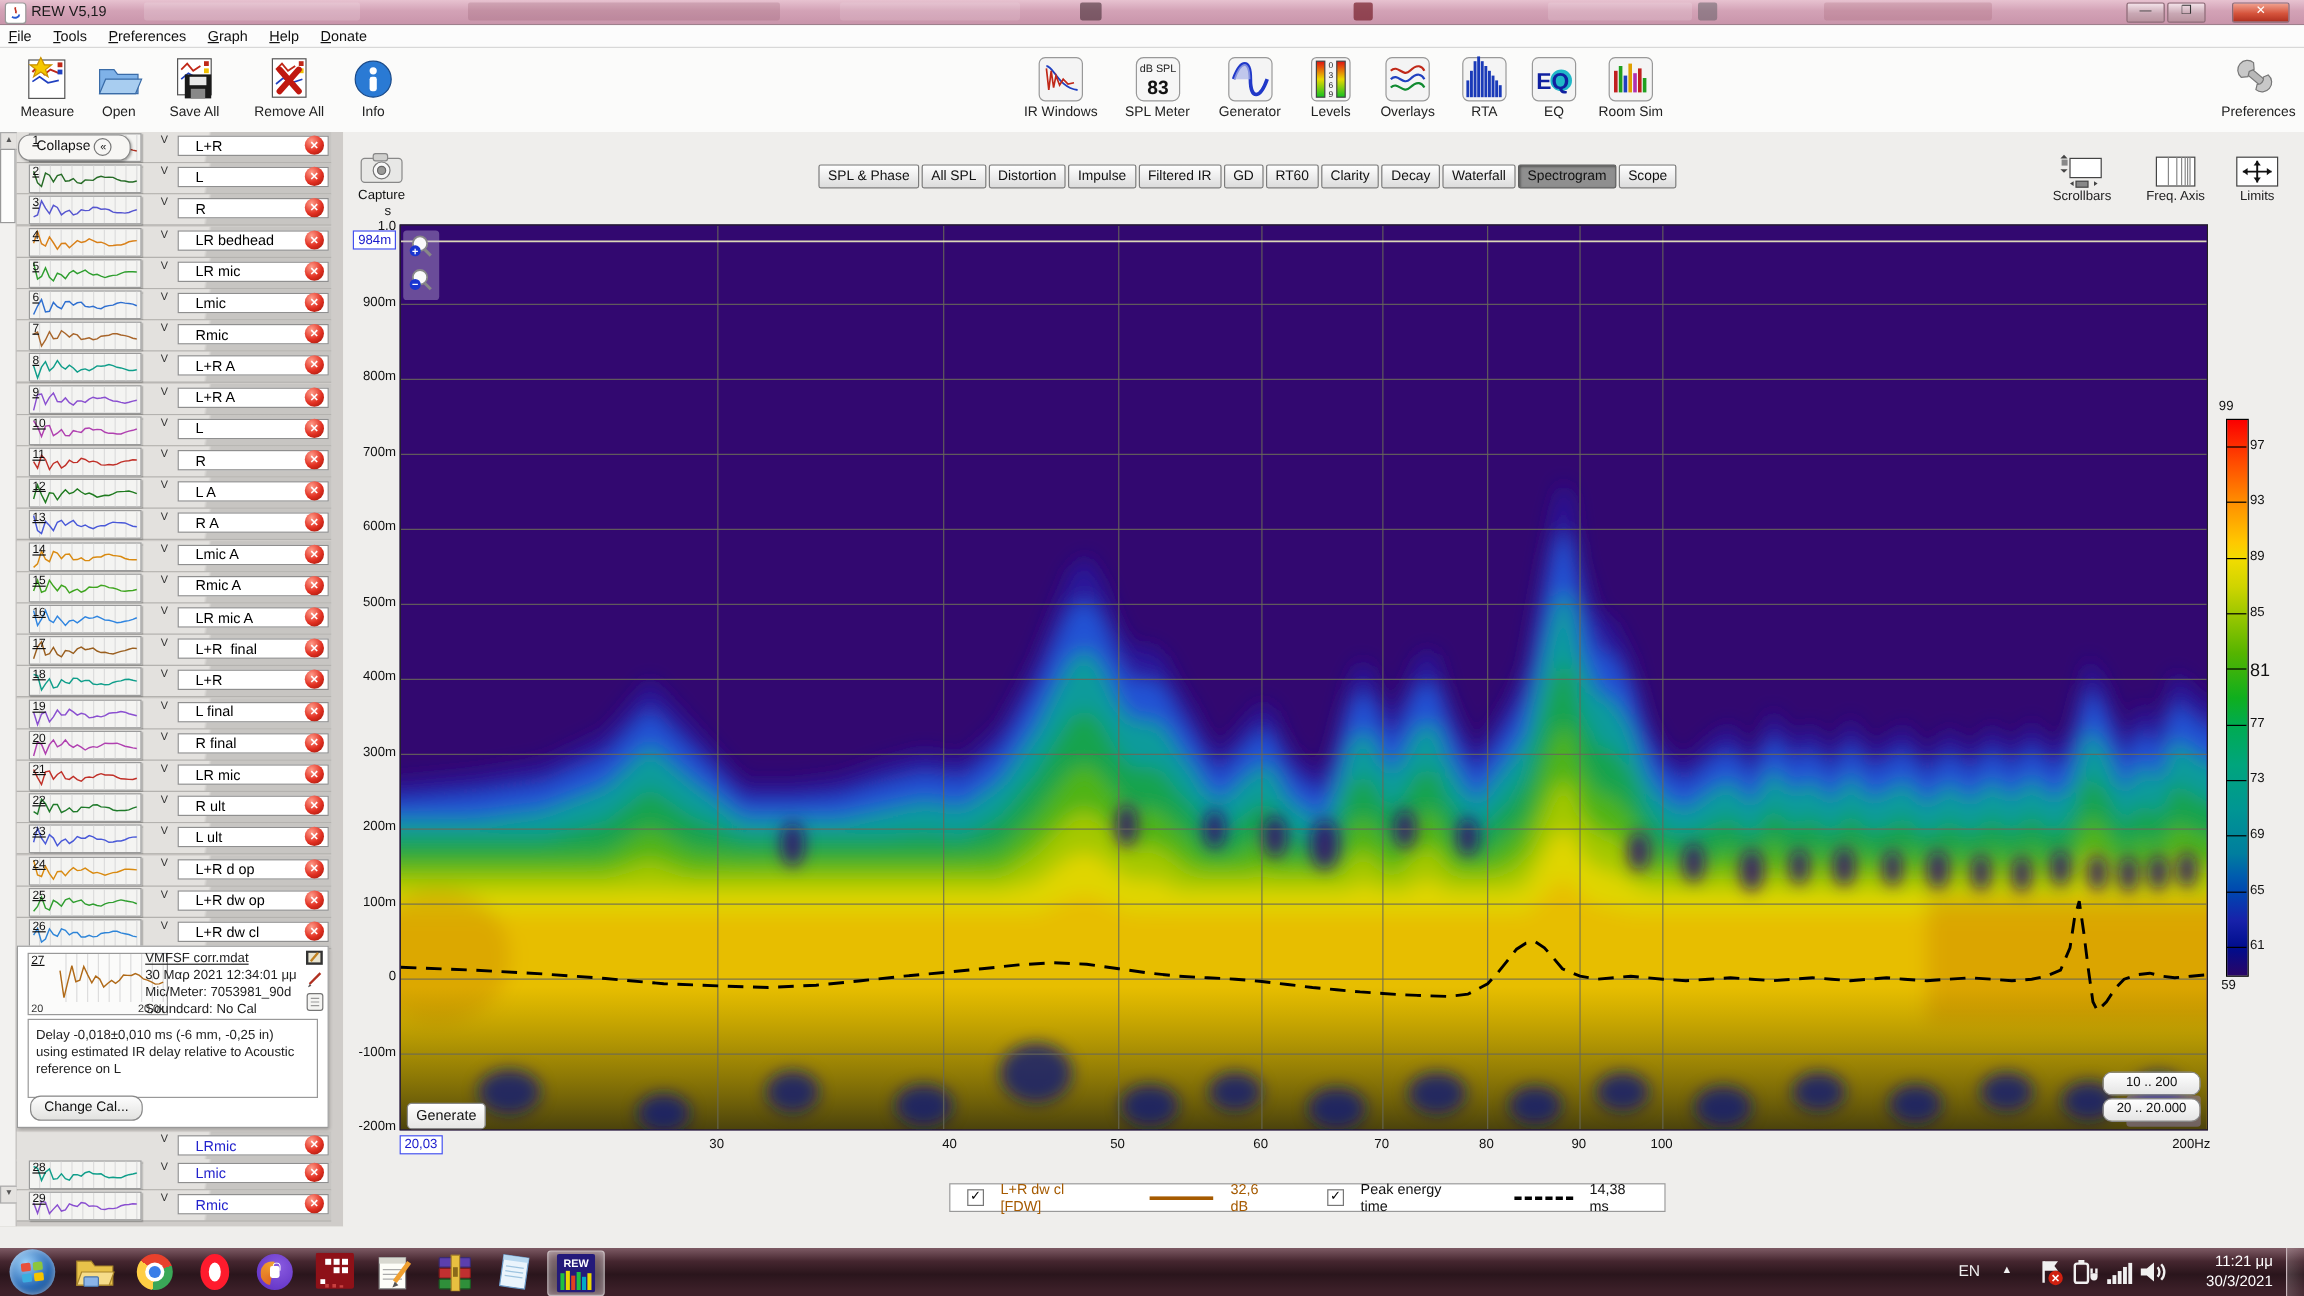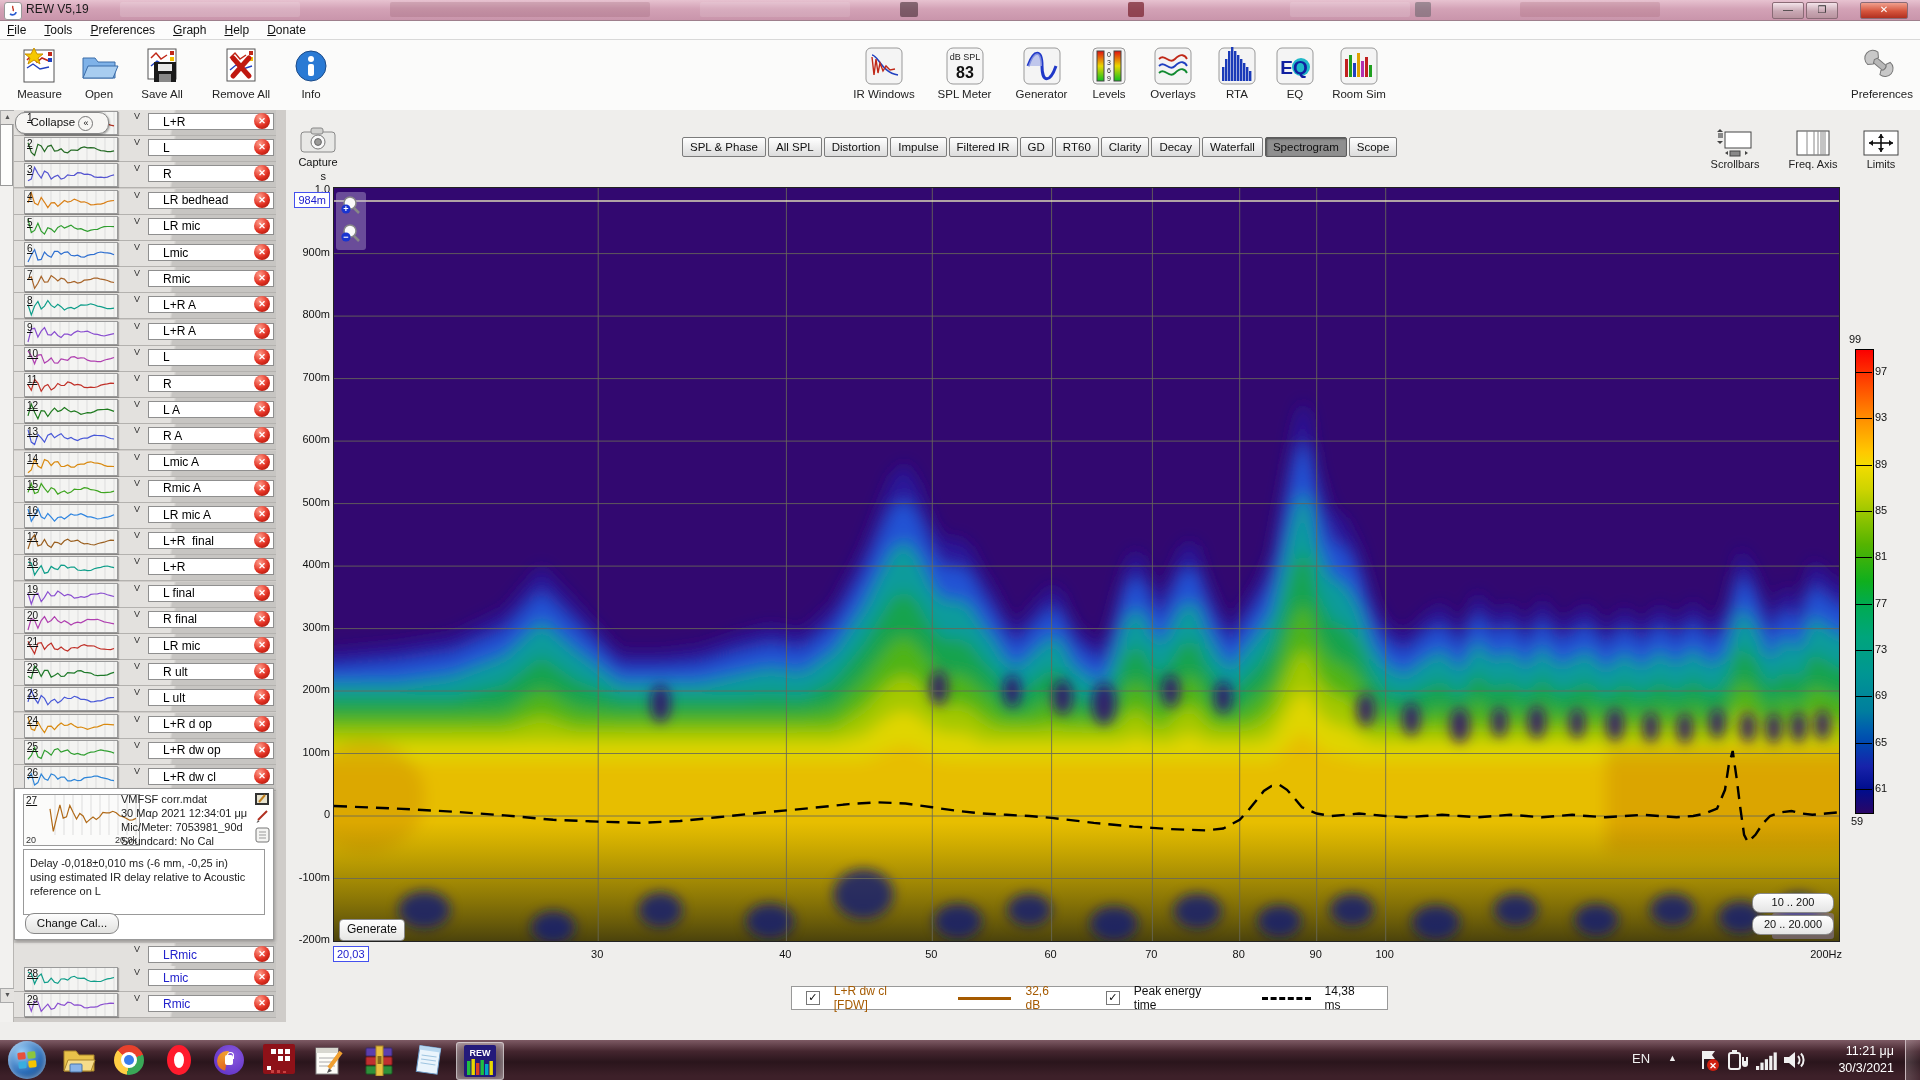--- a/index.html
+++ b/index.html
@@ -759,21 +759,21 @@
             <line x1="26" y1="0" x2="26" y2="40" stroke="#ddd"></line>
             <line x1="35" y1="0" x2="35" y2="40" stroke="#ddd"></line>
             <line x1="44" y1="0" x2="44" y2="40" stroke="#ddd"></line>
             <line x1="53" y1="0" x2="53" y2="40" stroke="#ddd"></line>
             <line x1="62" y1="0" x2="62" y2="40" stroke="#ddd"></line>
             <line x1="71" y1="0" x2="71" y2="40" stroke="#ddd"></line>
             <line x1="80" y1="0" x2="80" y2="40" stroke="#ddd"></line>
             <line x1="89" y1="0" x2="89" y2="40" stroke="#ddd"></line>
             <path d="M3.0,13.9 L6.3,36.4 L9.6,22.8 L12.9,9.8 L16.2,23.1 L19.5,21.8 L22.8,10.4 L26.2,17.6 L29.5,24.0 L32.8,18.4 L36.1,20.9 L39.4,27.6 L42.7,24.6 L46.0,22.0 L49.3,24.4 L52.6,21.9 L55.9,17.5 L59.2,17.8 L62.5,17.9 L65.8,16.3 L69.2,17.8 L72.5,20.8 L75.8,21.8 L79.1,23.2 L82.4,25.1 L85.7,24.9 L89.0,23.4" fill="none" stroke="#b06a18" stroke-width="1.2"></path>
           </svg><div style="position:absolute;left:2px;top:0;font-size:10px;text-decoration:underline;">27</div><div style="position:absolute;left:2px;bottom:0;font-size:9px;color:#333;">20</div><div style="position:absolute;right:2px;bottom:0;font-size:9px;color:#333;">20,0k</div></div>
-        <div style="position: absolute; left: 106px; top: 4px; font-size: 11px; color: rgb(34, 34, 34);">VMFSF corr.mdat</div>
+        <div style="position: absolute; left: 106px; top: 4px; font-size: 11px; color: rgb(34, 34, 34); text-decoration: underline;">VMFSF corr.mdat</div>
         <div style="position: absolute; left: 106px; top: 18px; font-size: 11px; color: rgb(34, 34, 34); white-space: nowrap;">30 Μαρ 2021 12:34:01 μμ</div>
         <div style="position: absolute; left: 106px; top: 32px; font-size: 11px; color: rgb(34, 34, 34);">Mic/Meter: 7053981_90d</div>
         <div style="position: absolute; left: 106px; top: 46px; font-size: 11px; color: rgb(34, 34, 34);">Soundcard: No Cal</div>
         <div style="position: absolute; right: 3px; top: 3px; width: 15px; height: 13px;"><svg width="15" height="13">
             <rect x="0" y="0" width="14" height="12" fill="#333"></rect>
             <rect x="2" y="2" width="10" height="8" fill="#e8e4d0"></rect>
             <line x1="10" y1="2" x2="4" y2="9" stroke="#c08020" stroke-width="2"></line>
           </svg></div>
         <div style="position: absolute; right: 3px; top: 20px; width: 15px; height: 14px;"><svg width="15" height="14">
             <line x1="12" y1="2" x2="3" y2="11" stroke="#b03020" stroke-width="2"></line>
@@ -895,21 +895,21 @@
       <div class="ytick" style="left: 0px; top: 385.573px;">500m</div>
       <div class="ytick" style="left: 0px; top: 448.062px;">400m</div>
       <div class="ytick" style="left: 0px; top: 510.552px;">300m</div>
       <div class="ytick" style="left: 0px; top: 573.041px;">200m</div>
       <div class="ytick" style="left: 0px; top: 635.531px;">100m</div>
       <div class="ytick" style="left: 0px; top: 698.021px;">0</div>
       <div class="ytick" style="left: 0px; top: 760.51px;">-100m</div>
       <div class="ytick" style="left: 0px; top: 823px;">-200m</div>
       <div class="cursorbox" style="left: 47px; top: 836px;">20,03</div>
       <div class="xtick" style="left: 299.21px; top: 838px; width: 24px; text-align: center;">30</div>
-      <div class="xtick" style="left: 487.365px; top: 838px; width: 24px; text-align: center;">40</div>
+      <div class="xtick" style="left: 487.365px; top: 838px; width: 24px; text-align: right;">40</div>
       <div class="xtick" style="left: 633.309px; top: 838px; width: 24px; text-align: center;">50</div>
       <div class="xtick" style="left: 752.555px; top: 838px; width: 24px; text-align: center;">60</div>
       <div class="xtick" style="left: 853.375px; top: 838px; width: 24px; text-align: center;">70</div>
       <div class="xtick" style="left: 940.71px; top: 838px; width: 24px; text-align: center;">80</div>
       <div class="xtick" style="left: 1017.74px; top: 838px; width: 24px; text-align: center;">90</div>
       <div class="xtick" style="left: 1086.65px; top: 838px; width: 24px; text-align: center;">100</div>
       <div class="xtick" style="left: 1512px; top: 838px; width: 44px; text-align: right;">200Hz</div>
       <div style="position: absolute; left: 47px; top: 77px; width: 1505px; height: 753px; border: 1px solid rgb(34, 34, 34); overflow: hidden; background: rgb(50, 8, 112);"><svg width="1505" height="753" viewBox="0 0 1505 753">
           <defs>
 <filter id="f8" x="-10%" y="-10%" width="120%" height="120%">
@@ -1037,21 +1037,21 @@
       <div style="position: absolute; left: 1569px; top: 239px; width: 17px; height: 463px; border: 1px solid rgb(0, 0, 0); background: linear-gradient(rgb(251, 0, 0) 0%, rgb(255, 74, 0) 7.5%, rgb(255, 144, 0) 15%, rgb(255, 200, 0) 22%, rgb(242, 220, 0) 25%, rgb(207, 212, 0) 30%, rgb(156, 199, 0) 35%, rgb(85, 180, 0) 42%, rgb(15, 175, 30) 50%, rgb(0, 171, 81) 55%, rgb(0, 165, 124) 62%, rgb(0, 150, 147) 70%, rgb(0, 126, 158) 78%, rgb(0, 93, 174) 82%, rgb(0, 70, 176) 85%, rgb(23, 34, 170) 90%, rgb(0, 13, 141) 95%, rgb(42, 6, 102) 100%);"></div>
       <div style="position: absolute; left: 1569px; top: 262px; width: 17px; height: 1px; background: rgb(0, 0, 0);"></div>
       <div style="position: absolute; left: 1589px; top: 255px; font-size: 11px;">97</div>
       <div style="position: absolute; left: 1569px; top: 308px; width: 17px; height: 1px; background: rgb(0, 0, 0);"></div>
       <div style="position: absolute; left: 1589px; top: 301px; font-size: 11px;">93</div>
       <div style="position: absolute; left: 1569px; top: 355px; width: 17px; height: 1px; background: rgb(0, 0, 0);"></div>
       <div style="position: absolute; left: 1589px; top: 348px; font-size: 11px;">89</div>
       <div style="position: absolute; left: 1569px; top: 401px; width: 17px; height: 1px; background: rgb(0, 0, 0);"></div>
       <div style="position: absolute; left: 1589px; top: 394px; font-size: 11px;">85</div>
       <div style="position: absolute; left: 1569px; top: 447px; width: 17px; height: 1px; background: rgb(0, 0, 0);"></div>
-      <div style="position: absolute; left: 1589px; top: 440px; font-size: 11px;">81</div>
+      <div style="position: absolute; left: 1589px; top: 440px; font-size: 15px;">81</div>
       <div style="position: absolute; left: 1569px; top: 494px; width: 17px; height: 1px; background: rgb(0, 0, 0);"></div>
       <div style="position: absolute; left: 1589px; top: 487px; font-size: 11px;">77</div>
       <div style="position: absolute; left: 1569px; top: 540px; width: 17px; height: 1px; background: rgb(0, 0, 0);"></div>
       <div style="position: absolute; left: 1589px; top: 533px; font-size: 11px;">73</div>
       <div style="position: absolute; left: 1569px; top: 586px; width: 17px; height: 1px; background: rgb(0, 0, 0);"></div>
       <div style="position: absolute; left: 1589px; top: 579px; font-size: 11px;">69</div>
       <div style="position: absolute; left: 1569px; top: 633px; width: 17px; height: 1px; background: rgb(0, 0, 0);"></div>
       <div style="position: absolute; left: 1589px; top: 626px; font-size: 11px;">65</div>
       <div style="position: absolute; left: 1569px; top: 679px; width: 17px; height: 1px; background: rgb(0, 0, 0);"></div>
       <div style="position: absolute; left: 1589px; top: 672px; font-size: 11px;">61</div>

